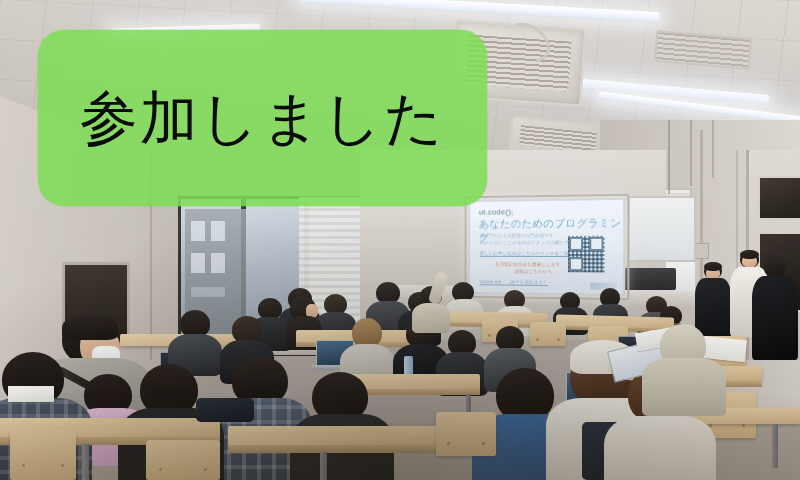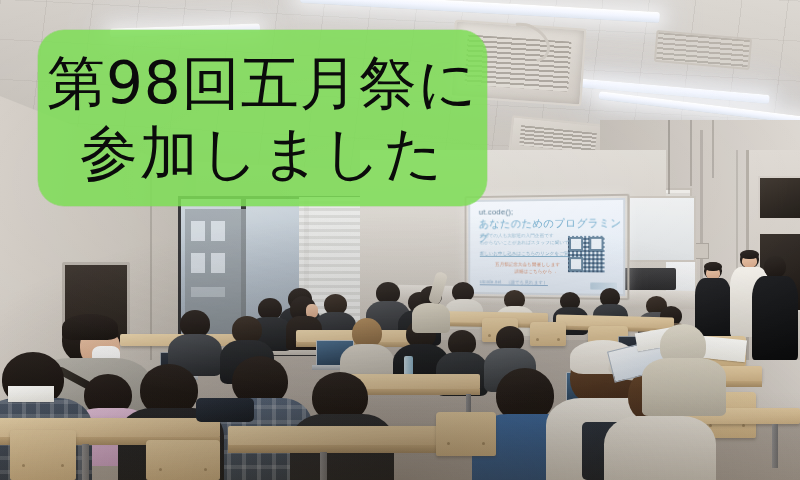--- a/index.html
+++ b/index.html
@@ -677,17 +677,16 @@
       <div class="chair-dot" style="right:11px;top:30px;"></div>
   </div>
 
   <div class="paper" style="left:8px;top:386px;width:46px;height:16px;"></div>
   <div class="bag-dark" style="left:196px;top:398px;width:58px;height:24px;"></div>
 
   <div class="layer" id="photo-grade"></div>
   <div class="layer" id="photo-blur-bottom"></div>
 
   <div id="caption-overlay">
-    <div class="caption-line" id="caption-line-1">第98回五月祭に</div>
     <div class="caption-line" id="caption-line-2">参加しました</div>
   </div>
 
 </div>
 
 </body></html>

